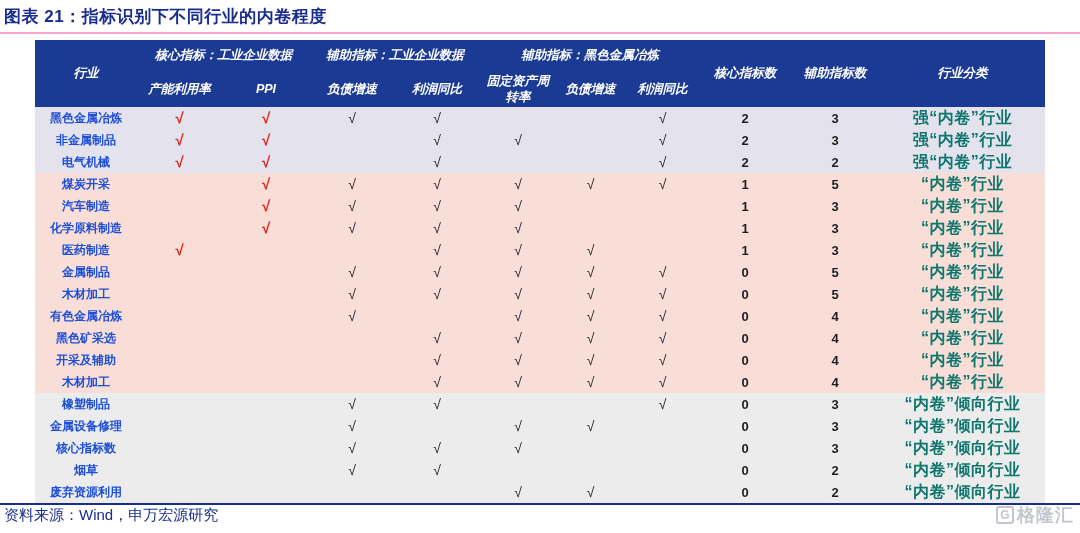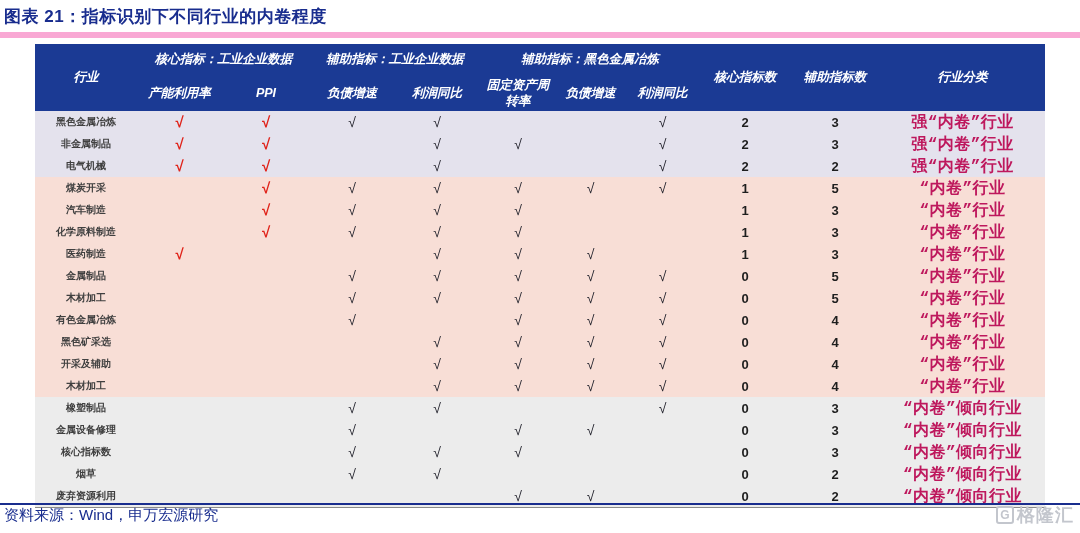--- a/index.html
+++ b/index.html
@@ -1,21 +1,21 @@
 <!DOCTYPE html>
 <html><head>
 <meta charset="utf-8">
 <style>
   * { margin: 0; padding: 0; box-sizing: border-box; }
   html, body { width: 1080px; height: 533px; background: #ffffff; overflow: hidden; }
   body { font-family: "Liberation Sans", sans-serif; position: relative; }
 
   .title-bar {
     padding: 5px 0 4px 4px;
-    border-bottom: 6px solid #f9a8d4;
+    border-bottom: 2px solid #f9a8d4;
   }
   .title-bar h1 {
     font-size: 17px;
     font-weight: bold;
     color: #192d8e;
     letter-spacing: 0.5px;
   }
 
   .table-wrap { margin: 6px 0 0 35px; width: 1010px; }
 
@@ -44,30 +44,30 @@
     text-align: center;
     vertical-align: middle;
     padding: 0 2px;
     white-space: nowrap;
     overflow: hidden;
   }
   tr.s0 td { background: #e4e2ed; }
   tr.s1 td { background: #f8ded6; }
   tr.s2 td { background: #ececec; }
 
-  td.industry { font-weight: bold; font-size: 10px; color: #404040; }
+  td.industry { font-weight: bold; font-size: 12px; color: #1d4ed8; }
   .check { font-size: 14px; line-height: 1; }
   .check.r { color: #e0231a; font-size: 15px; font-weight: bold; }
   .check.b { color: #23232d; }
   td.count { font-weight: bold; font-size: 13px; color: #1e1e1e; }
   td.classification {
-    font-family: Liberation Mono, monospace;
+    font-family: Liberation Sans, sans-serif;
     font-weight: bold;
     font-size: 16px;
-    color: #be185d;
+    color: #0f766e;
     letter-spacing: 0.5px;
   }
 
   .footer {
     position: absolute;
     left: 0; right: 0; bottom: 0;
     height: 30px;
     border-top: 2px solid #192d8e;
     display: flex;
     align-items: center;

